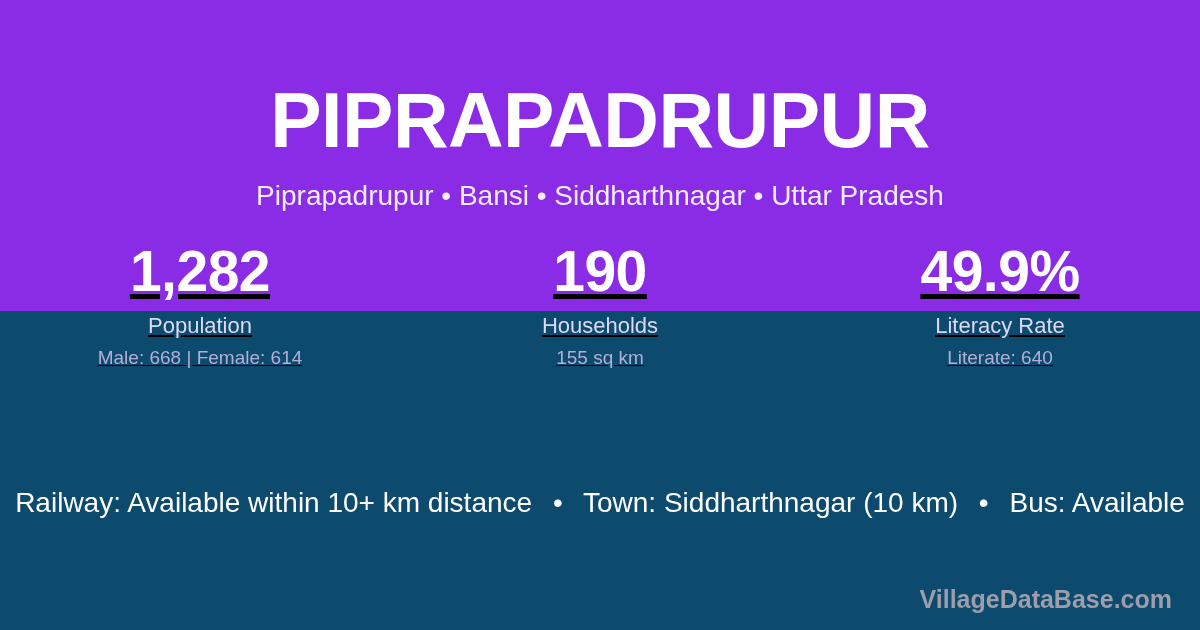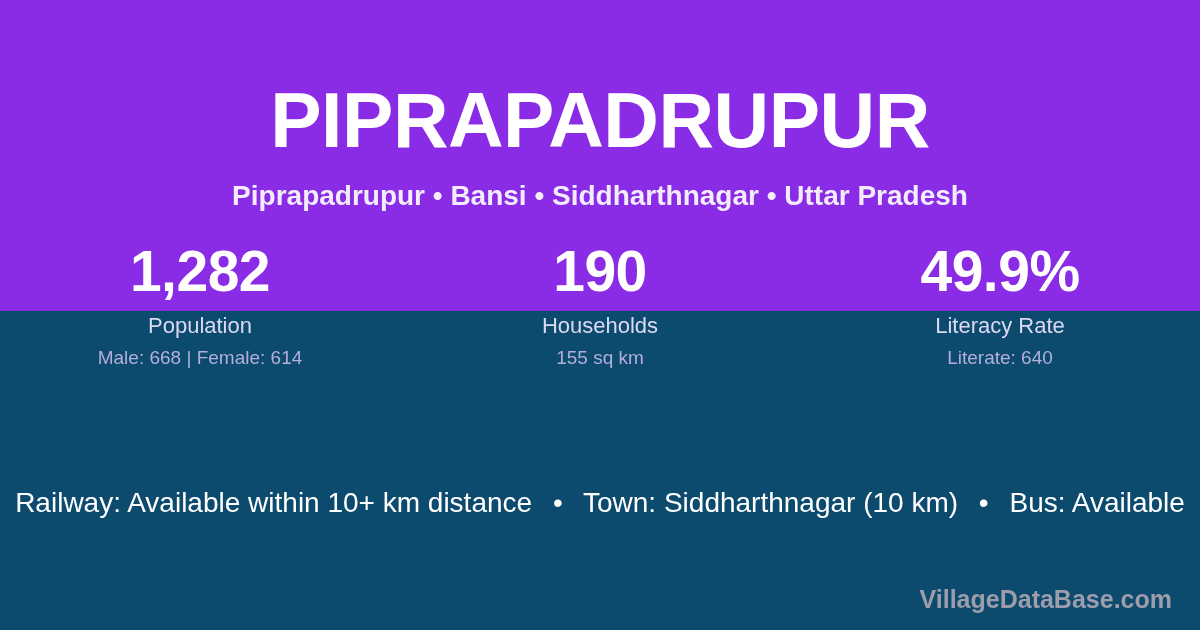--- a/index.html
+++ b/index.html
@@ -53,40 +53,41 @@
     color: #ffffff;
     text-transform: uppercase;
     white-space: nowrap;
   }
 
   .village-subtitle {
     margin: 0;
     padding-top: 22px;
     font-size: 28px;
     line-height: 1.1;
-    font-weight: 700;
+    font-weight: 400;
     color: #f2ecfd;
     white-space: nowrap;
     text-align: center;
   }
 
   
   .stats-row {
     position: absolute;
     left: 0;
     top: 243px;
     width: 1200px;
     display: flex;
     z-index: 4;
   }
 
   .stat {
     flex: 1 1 0;
     text-align: center;
     min-width: 0;
+    text-decoration: underline;
   }
 
   .stat-value {
     display: block;
     font-size: 57px;
     line-height: 1.0;
     font-weight: 700;
     color: #ffffff;
     letter-spacing: -0.5px;
     white-space: nowrap;

